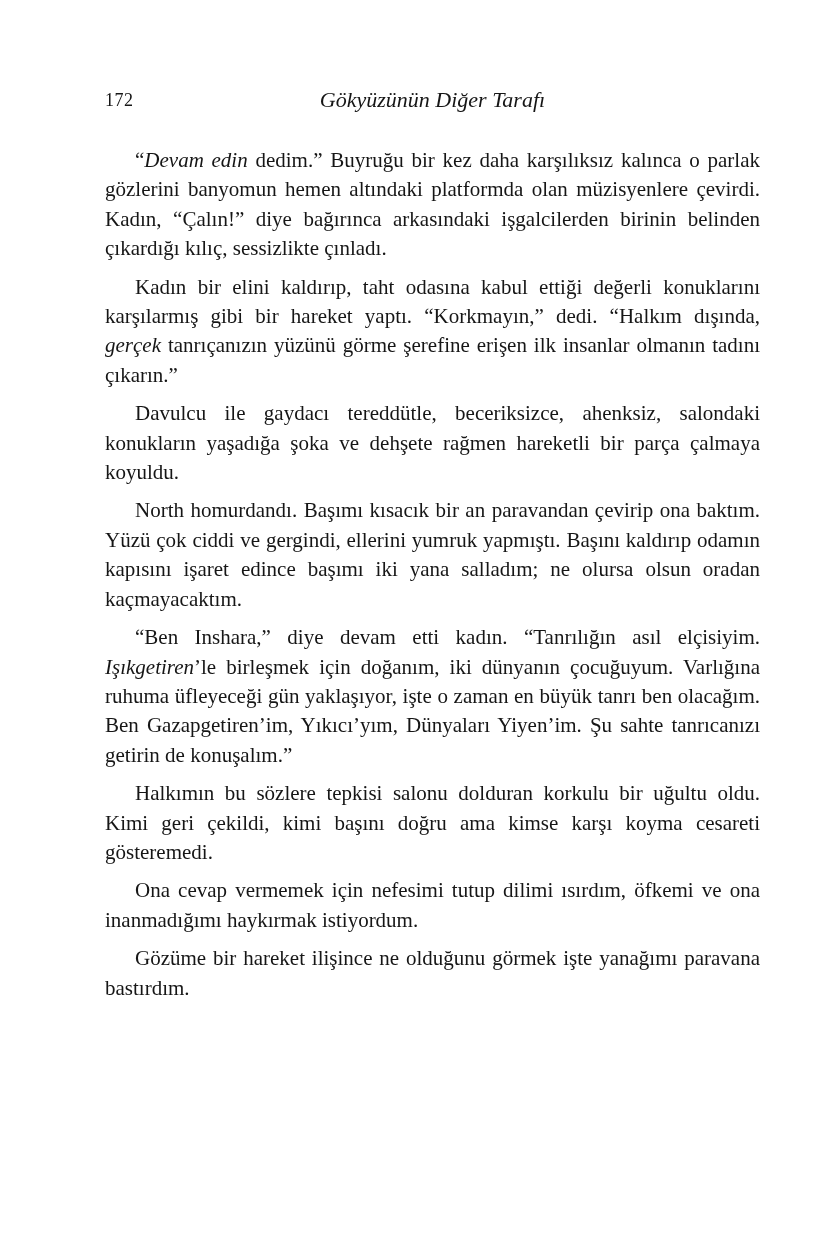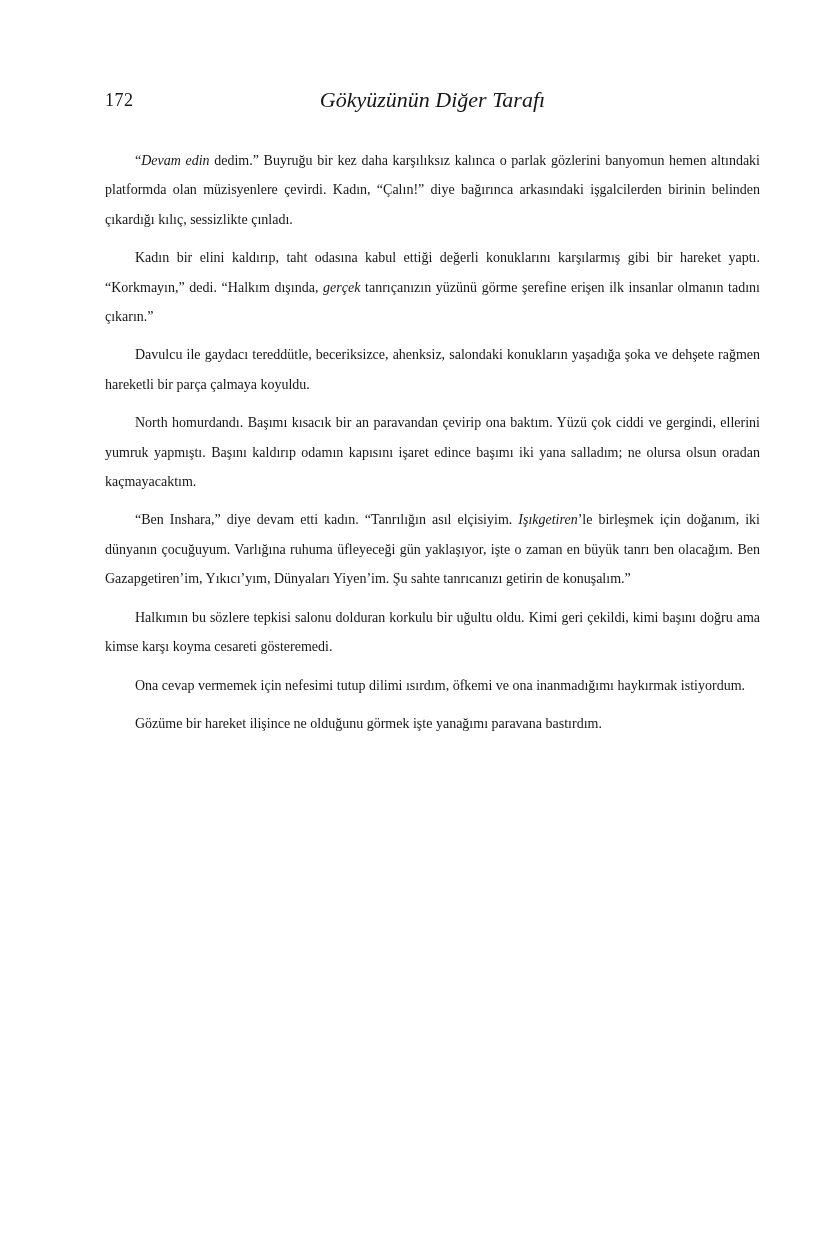--- a/index.html
+++ b/index.html
@@ -32,21 +32,21 @@
     letter-spacing: 0.5px;
   }
   .running-title {
     display: block;
     text-align: center;
     font-style: italic;
     font-size: 22px;
   }
   .page-body p {
     margin: 0 0 9px 0;
-    font-size: 14px;
+    font-size: 21px;
     line-height: 29.4px;
     text-align: justify;
     text-indent: 30px;
   }
   .it {
     font-style: italic;
   }
 </style>
 </head>
 <body>

